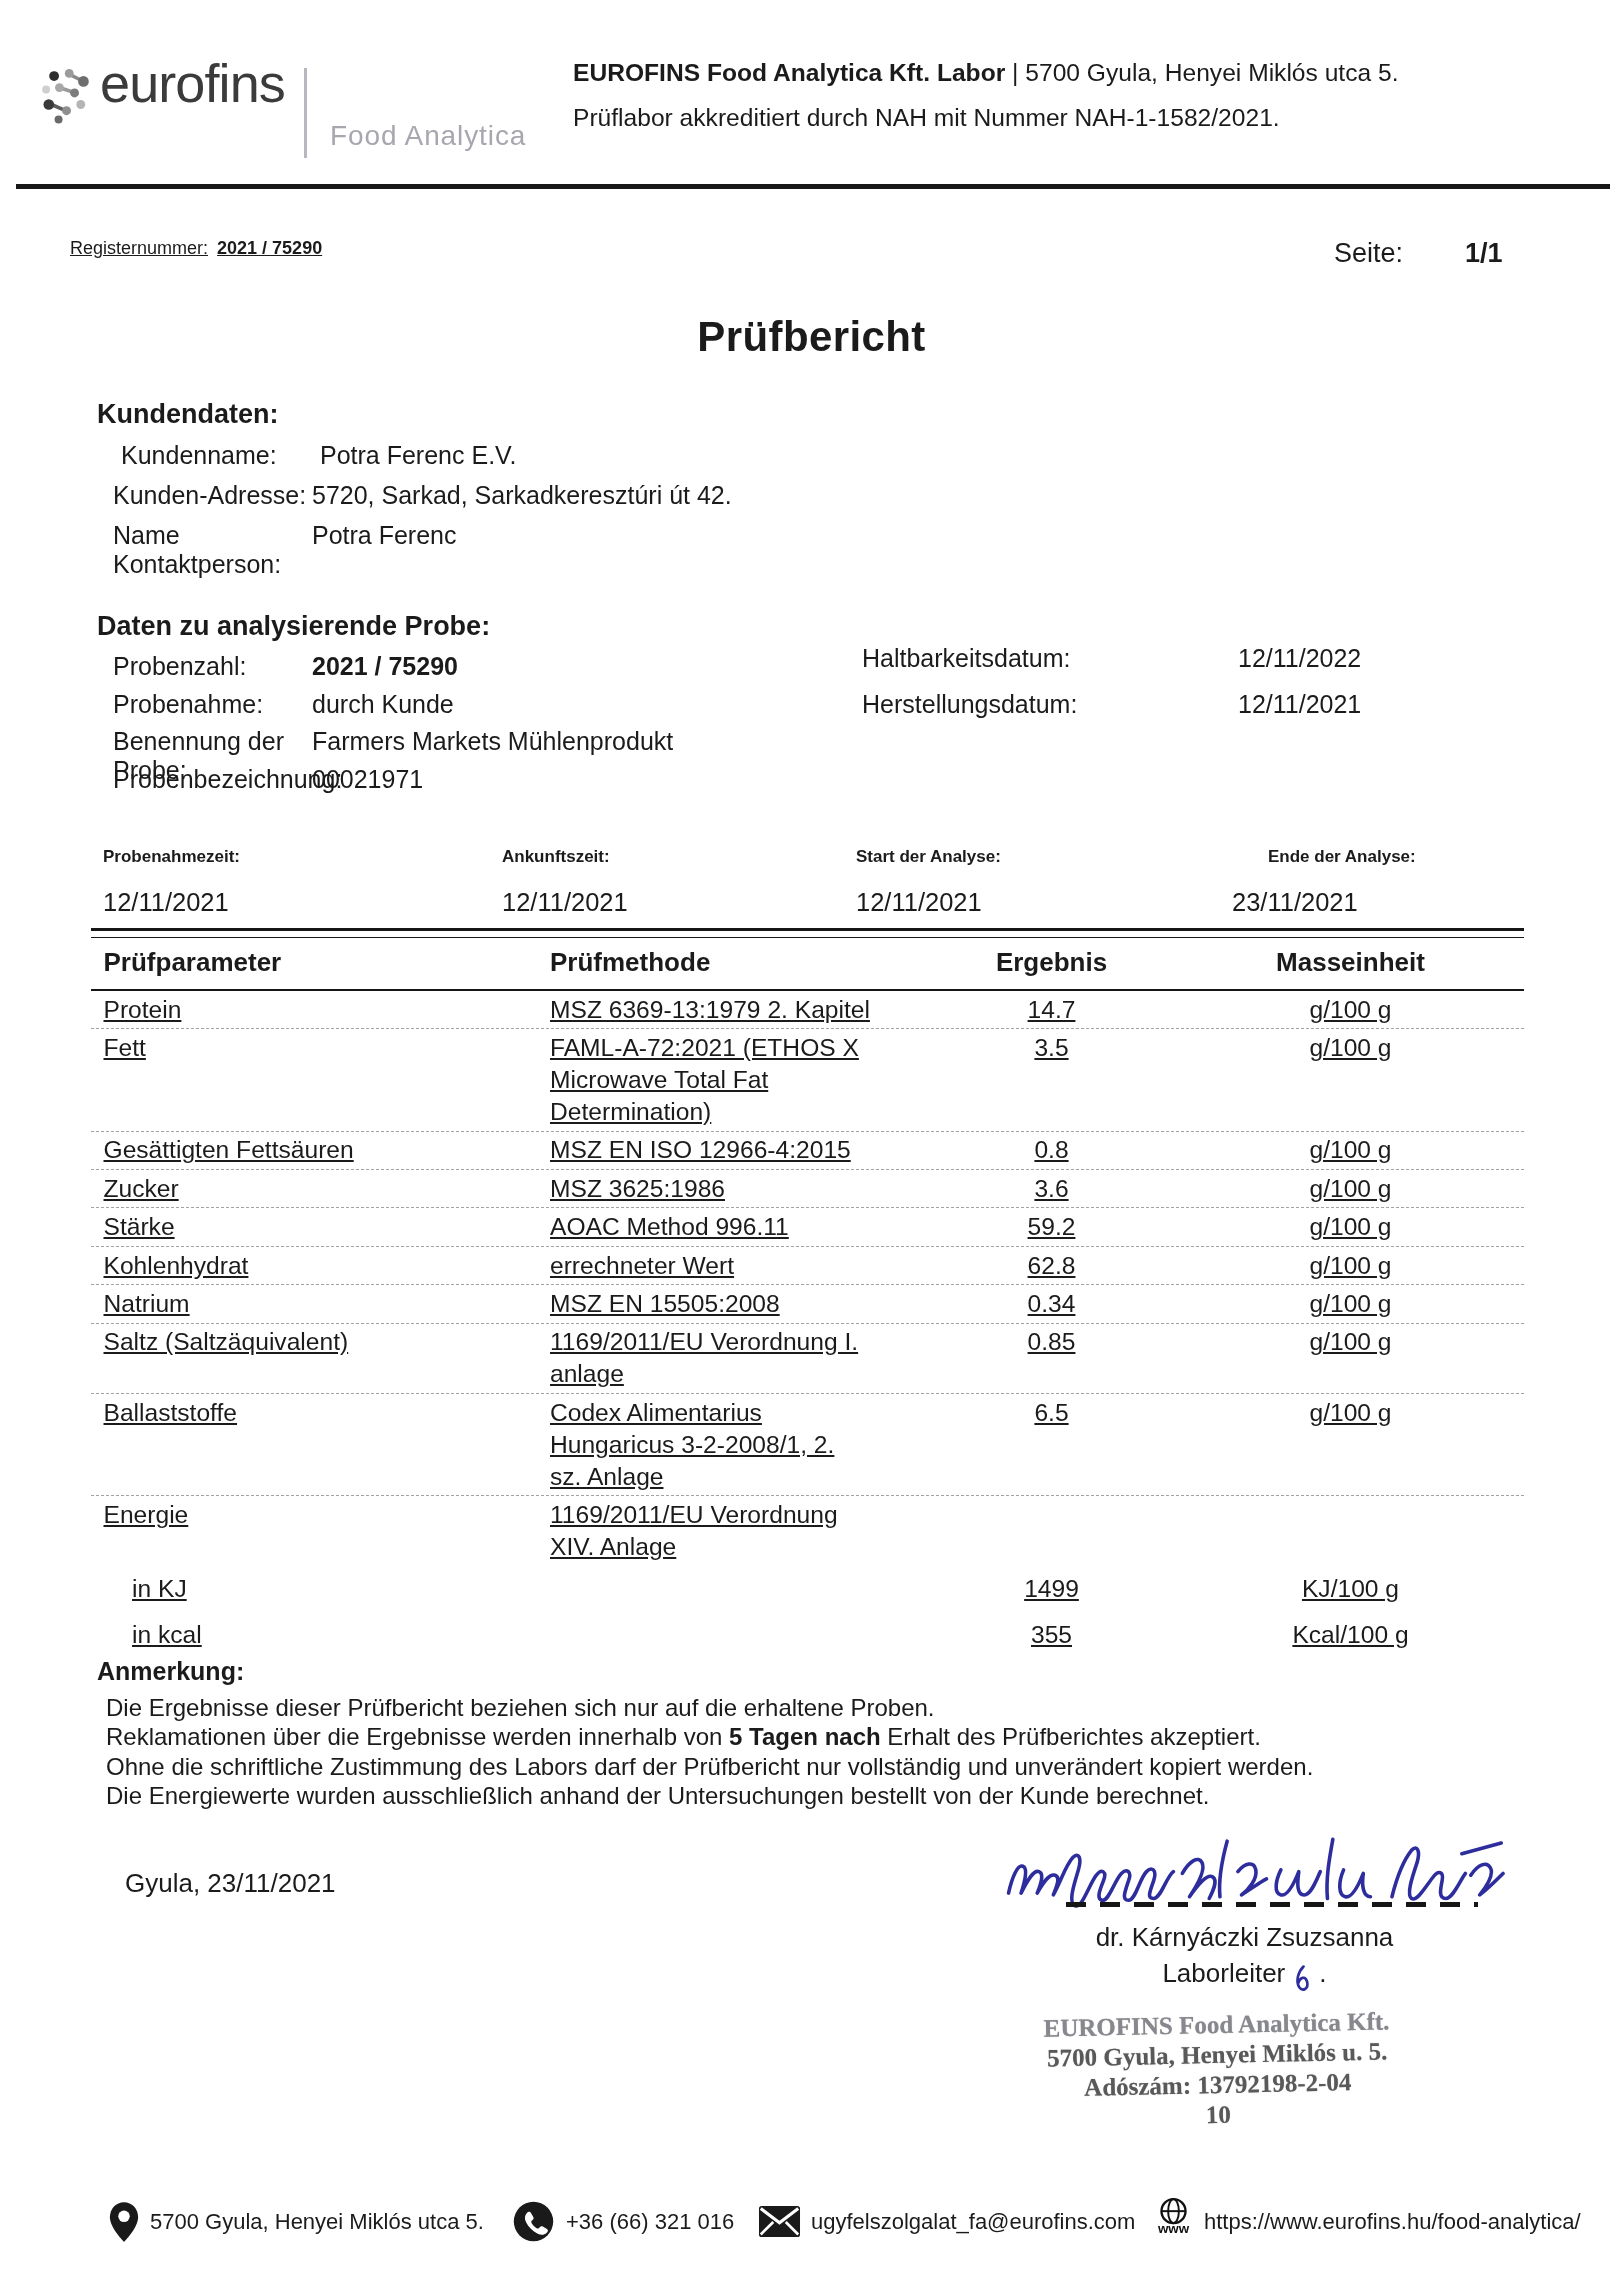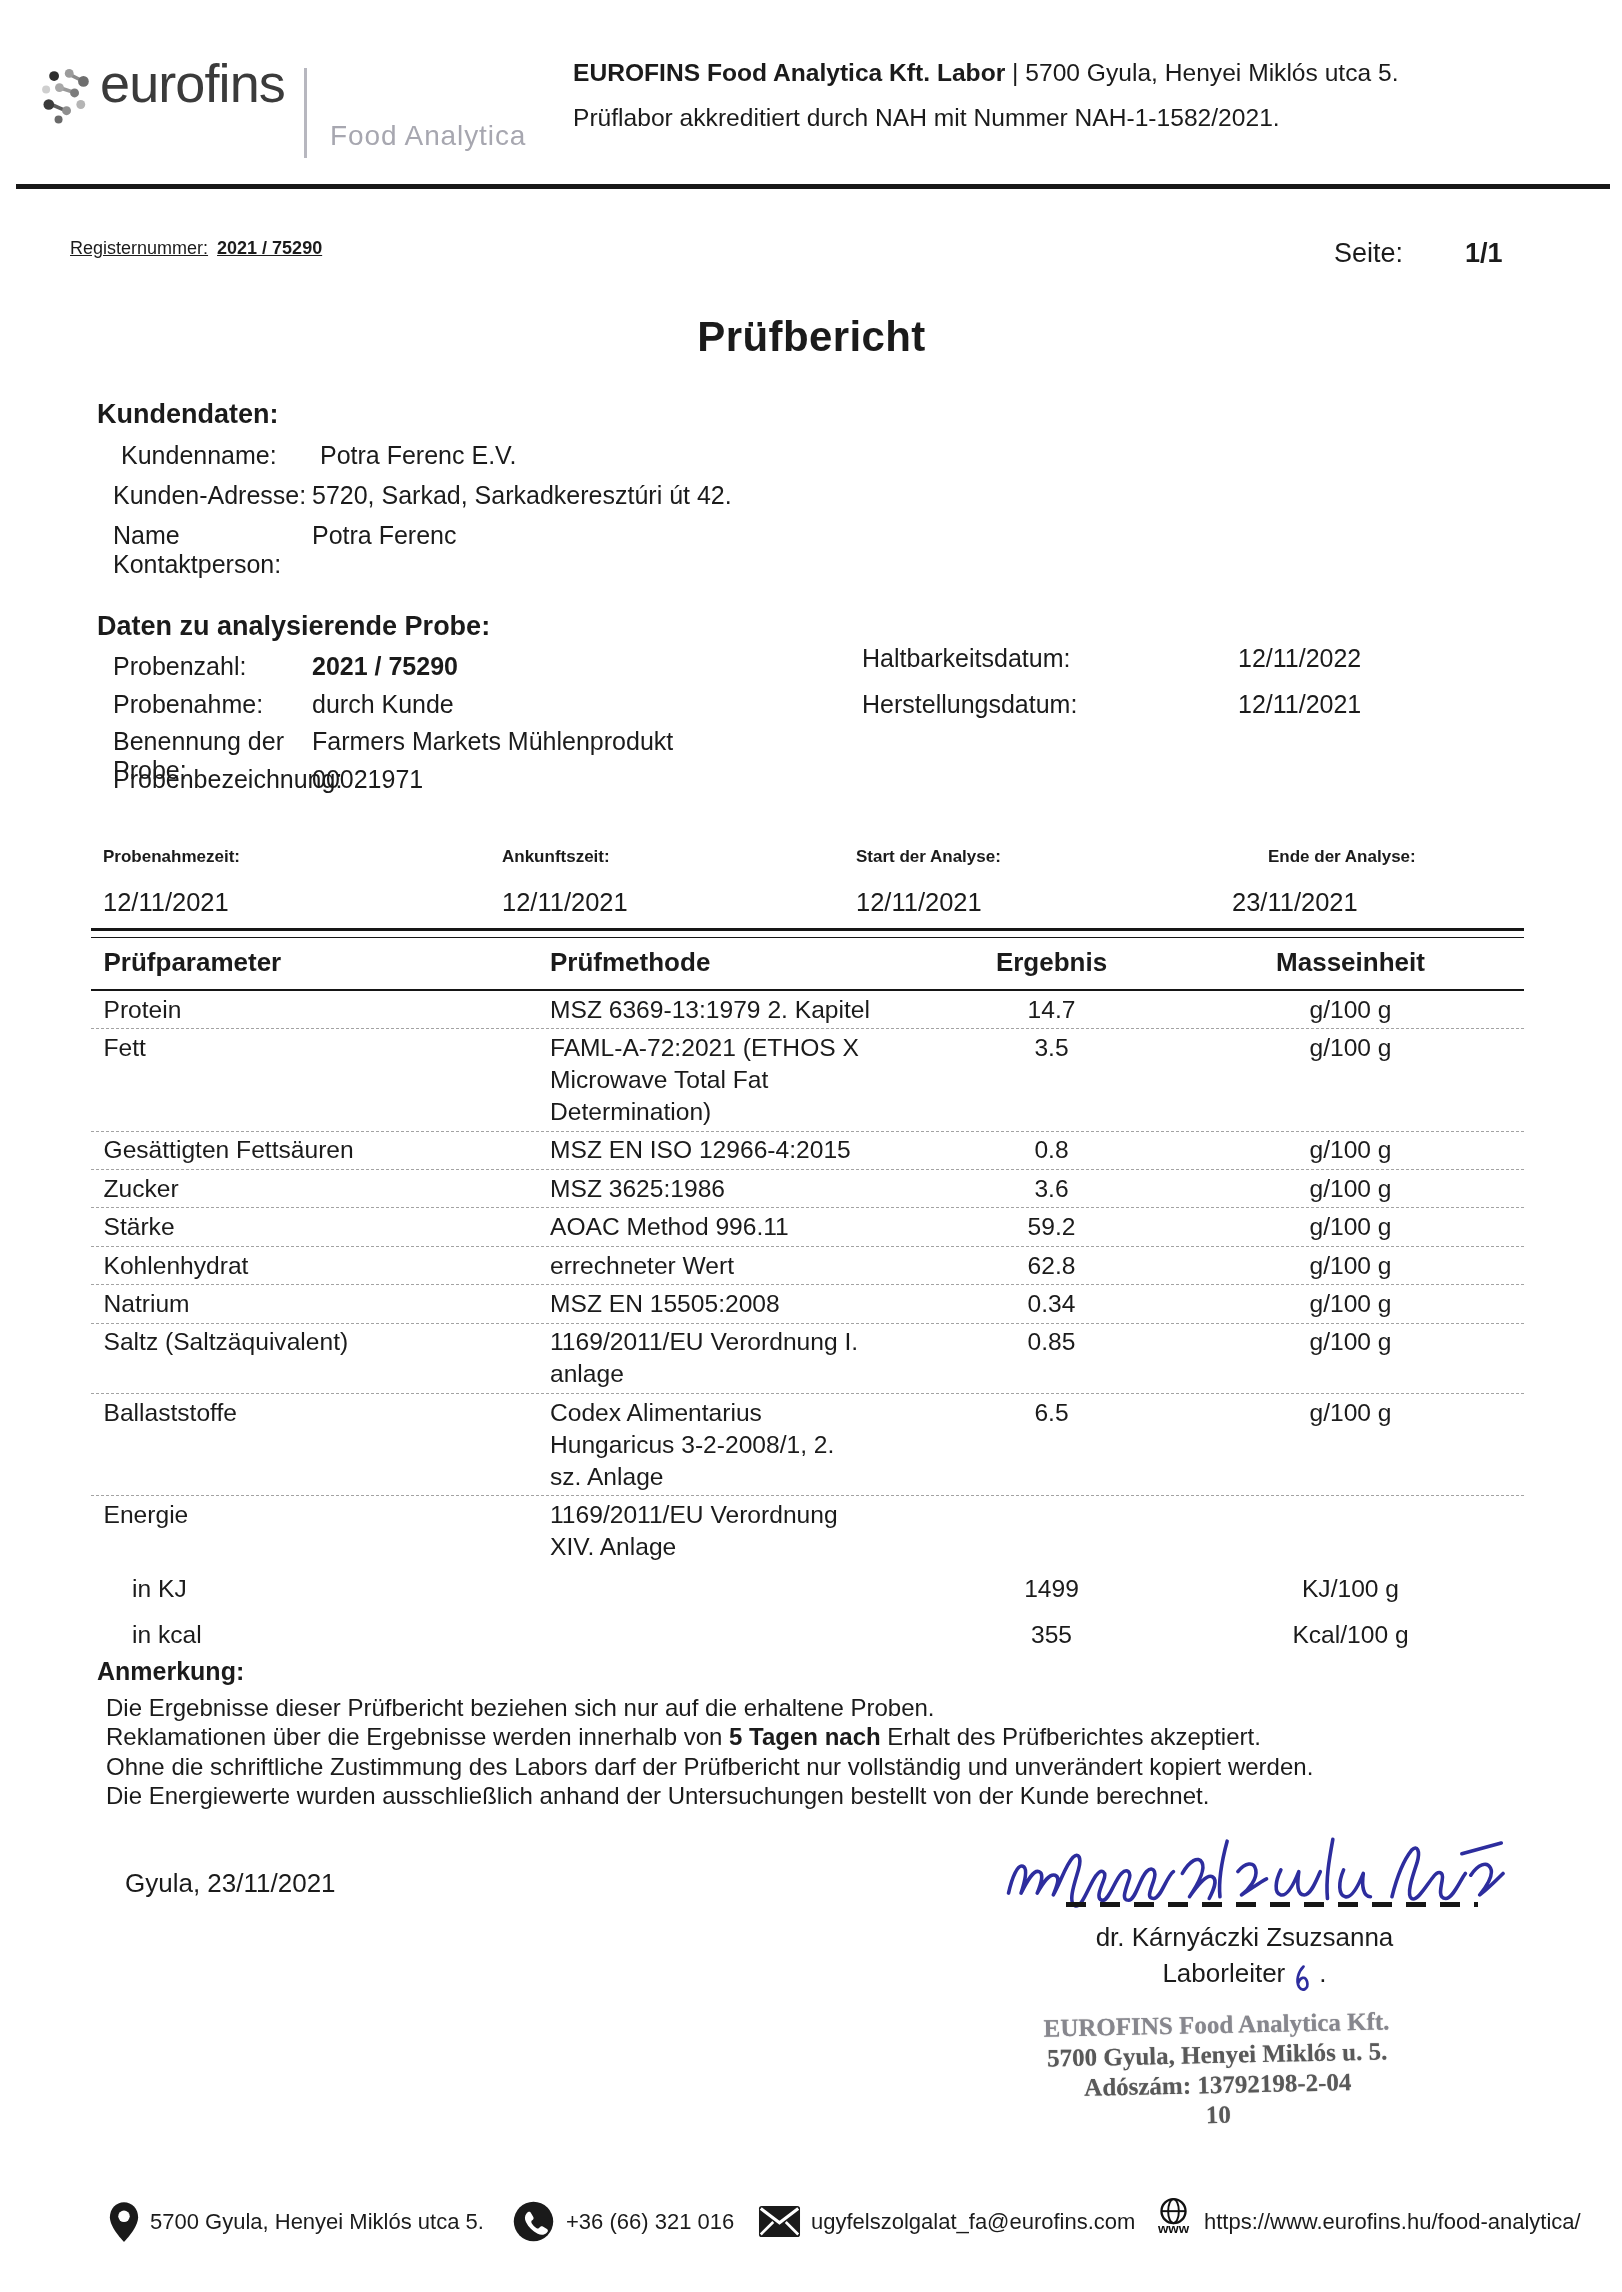--- a/index.html
+++ b/index.html
@@ -38,21 +38,21 @@
   
   .time-label{position:absolute;top:847px;font-size:17px;font-weight:bold;}
   .time-value{position:absolute;top:888px;font-size:25.5px;}
 
   
   .tbl{position:absolute;left:91px;top:928px;width:1433px;}
   .tbl-rule-top{height:6.3px;border-top:3.6px solid #161616;border-bottom:1.8px solid #161616;}
   .tbl-rule-mid{height:0;border-top:2.7px solid #161616;}
   .thead,.trow{display:grid;grid-template-columns:459px 376px 251px 347px;}
   .thead{padding:9px 0 10.7px;font-size:26px;font-weight:bold;}
-  .trow{font-size:24.6px;line-height:32px;padding:2.7px 0;}
+  .trow{font-size:24.6px;line-height:32px;padding:2.7px 0;text-decoration:underline;}
   .sep{border-bottom:1.8px dashed #a3a3a3;}
   .c-param{padding-left:12.5px;}
   .c-param.indent{padding-left:41px;}
   .c-method{white-space:pre-line;padding-right:36px;}
   .c-result{text-align:center;}
   .c-unit{text-align:center;}
   .roomy{padding-top:7.2px;padding-bottom:7.2px;}
 
   
   .note-line{position:absolute;left:106px;font-size:24px;line-height:29.6px;white-space:nowrap;}

